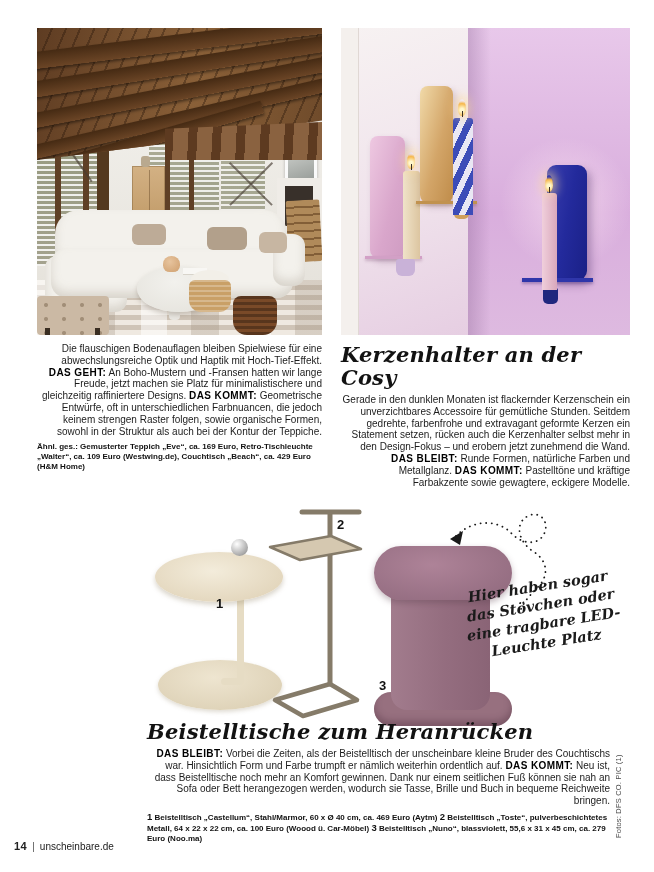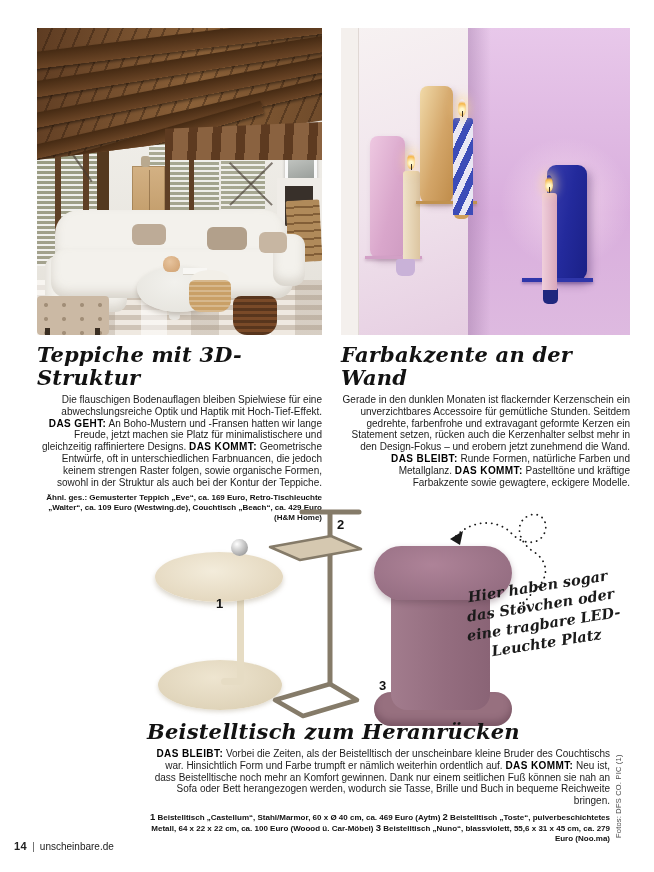--- a/index.html
+++ b/index.html
@@ -103,21 +103,21 @@
   .fl-cream{left:66px;top:124px;}
   .fl-stripe{left:117px;top:71px;}
   .fl-pink{left:204px;top:147px;}
 
   
   .article{position:absolute;}
   .article h2{margin:0 0 5px 0;font-family:"DejaVu Serif",serif;font-style:italic;font-weight:700;
       font-size:21px;line-height:23px;letter-spacing:.2px;color:#121212;}
   .article .body{margin:0;font-size:10px;line-height:11.8px;color:#1c1c1c;text-align:right;}
   .article .lbl{font-weight:700;letter-spacing:.4px;color:#000;}
-  .article .caption{margin:5px 0 0 0;font-size:8px;line-height:10px;font-weight:700;color:#111;text-align:right;}
+  .article .caption{margin:5px 0 0 0;font-size:8px;line-height:10px;font-weight:700;color:#111;}
   .art-teppiche{left:37px;top:343px;width:285px;}
   .art-kerzen{left:341px;top:343px;width:289px;}
   .art-beistell{left:147px;top:720px;width:463px;}
   .caption .capnum{font-weight:700;font-size:9.5px;}
 
   
   .t1-top{left:155px;top:552px;width:128px;height:50px;border-radius:50%;
       background:radial-gradient(ellipse at 45% 38%,#f3ecdb,#e2d5bb 80%);box-shadow:0 3px 5px rgba(150,135,105,.35);}
   .t1-ball{left:231px;top:539px;width:17px;height:17px;border-radius:50%;
       background:radial-gradient(circle at 35% 30%,#ffffff,#a8a8a8 70%,#787878);}
@@ -215,27 +215,26 @@
     <div class="abs rp-candle-stripe"></div>
     <div class="abs flame fl-stripe"></div>
     <div class="abs rp-blue-plate"></div>
     <div class="abs rp-blue-shelf"></div>
     <div class="abs rp-blue-cup"></div>
     <div class="abs rp-candle-pink"></div>
     <div class="abs flame fl-pink"></div>
   </div>
 
   <section class="article art-teppiche">
-    <h2>Teppiche mit 3D-Struktur</h2>
     <p class="body"><span>Die flauschigen Bodenauflagen bleiben Spielwiese für eine abwechslungsreiche Optik und Haptik mit Hoch-Tief-Effekt. </span><span class="lbl">DAS GEHT:</span><span> An Boho-Mustern und -Fransen hatten wir lange Freude, jetzt machen sie Platz für minimalistischere und gleichzeitig raffiniertere Designs. </span><span class="lbl">DAS KOMMT:</span><span> Geometrische Entwürfe, oft in unterschiedlichen Farbnuancen, die jedoch keinem strengen Raster folgen, sowie organische Formen, sowohl in der Struktur als auch bei der Kontur der Teppiche.</span></p>
     <p class="caption">Ähnl. ges.: Gemusterter Teppich „Eve“, ca. 169 Euro, Retro-Tischleuchte „Walter“, ca. 109 Euro (Westwing.de), Couchtisch „Beach“, ca. 429 Euro (H&amp;M Home)</p>
   </section>
 
   <section class="article art-kerzen">
-    <h2>Farbakzente an der Wand</h2>
+    <h2>Kerzenhalter an der Cosy</h2>
     <p class="body"><span>Gerade in den dunklen Monaten ist flackernder Kerzenschein ein unverzichtbares Accessoire für gemütliche Stunden. Seitdem gedrehte, farbenfrohe und extravagant geformte Kerzen ein Statement setzen, rücken auch die Kerzenhalter selbst mehr in den Design-Fokus – und erobern jetzt zunehmend die Wand. </span><span class="lbl">DAS BLEIBT:</span><span> Runde Formen, natürliche Farben und Metallglanz. </span><span class="lbl">DAS KOMMT:</span><span> Pastelltöne und kräftige Farbakzente sowie gewagtere, eckigere Modelle.</span></p>
   </section>
 
   <div class="abs t1-base"></div>
   <div class="abs t1-foot"></div>
   <div class="abs t1-leg"></div>
   <div class="abs t1-top"></div>
   <div class="abs t1-ball"></div>
 
   <svg class="abs prod-svg" viewBox="0 0 480 240">
@@ -256,21 +255,21 @@
   <div class="prod-num num3">3</div>
 
   <div class="abs handnote">
     <div>Hier haben sogar</div>
     <div>das Stövchen oder</div>
     <div>eine tragbare LED-</div>
     <div>Leuchte Platz</div>
   </div>
 
   <section class="article art-beistell">
-    <h2>Beistelltisch zum Heranrücken</h2>
+    <h2>Beistelltische zum Heranrücken</h2>
     <p class="body"><span class="lbl">DAS BLEIBT:</span><span> Vorbei die Zeiten, als der Beistelltisch der unscheinbare kleine Bruder des Couchtischs war. Hinsichtlich Form und Farbe trumpft er nämlich weiterhin ordentlich auf. </span><span class="lbl">DAS KOMMT:</span><span> Neu ist, dass Beistelltische noch mehr an Komfort gewinnen. Dank nur einem seitlichen Fuß können sie nah an Sofa oder Bett herangezogen werden, wodurch sie Tasse, Brille und Buch in bequeme Reichweite bringen.</span></p>
     <p class="caption"><span class="capnum">1</span><span> Beistelltisch „Castellum“, Stahl/Marmor, 60 x Ø 40 cm, ca. 469 Euro (Aytm) </span><span class="capnum">2</span><span> Beistelltisch „Toste“, pulverbeschichtetes Metall, 64 x 22 x 22 cm, ca. 100 Euro (Woood ü. Car-Möbel) </span><span class="capnum">3</span><span> Beistelltisch „Nuno“, blassviolett, 55,6 x 31 x 45 cm, ca. 279 Euro (Noo.ma)</span></p>
   </section>
 
   <div class="abs footer">
     <span class="pg">14</span><span class="div">|</span><span>unscheinbare.de</span>
   </div>
   <div class="abs credit">Fotos: DFS CO. PIC (1)</div>
 
 </div>

